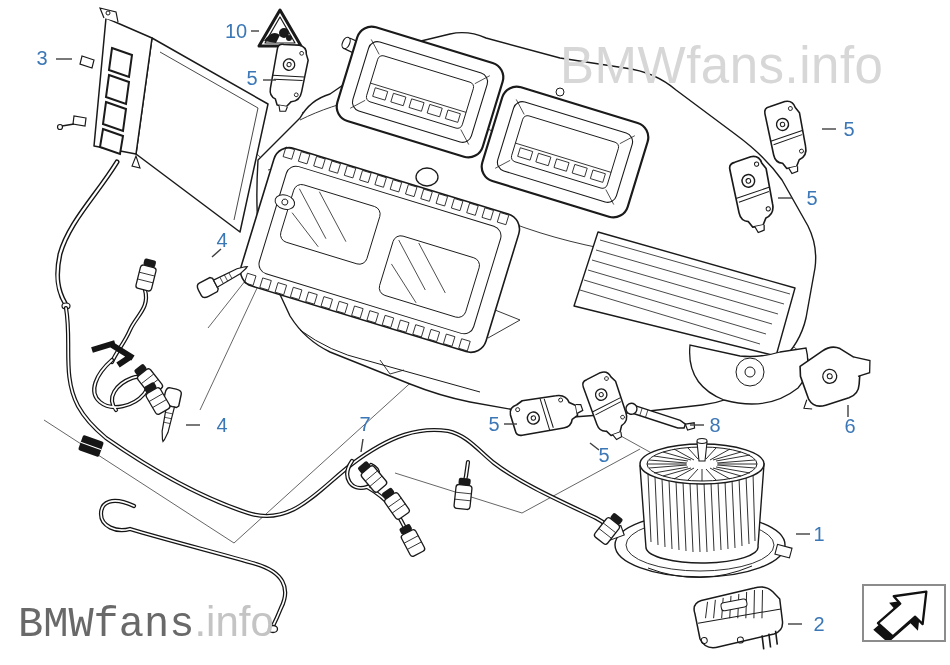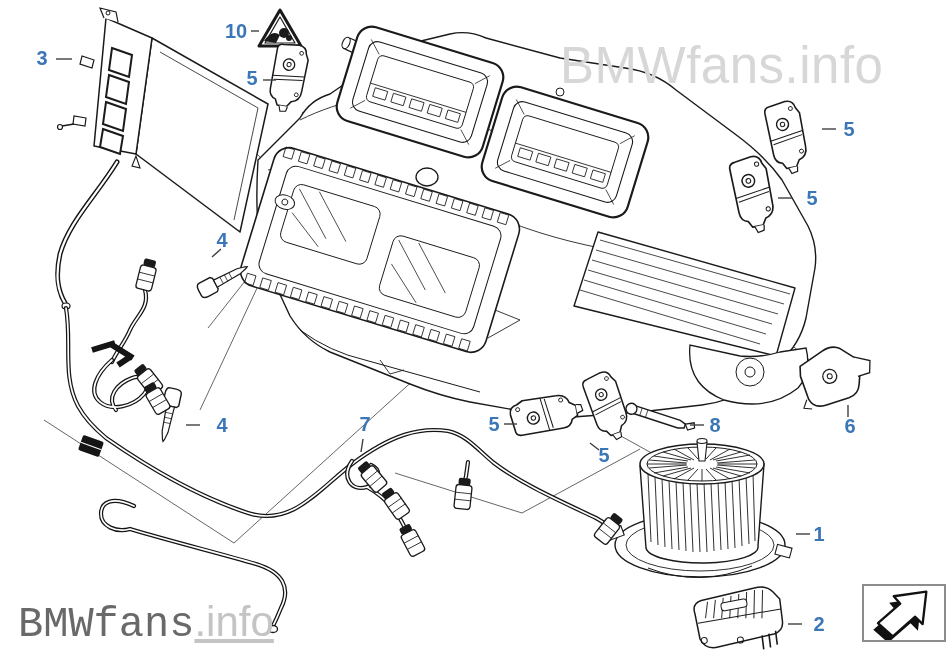--- a/index.html
+++ b/index.html
@@ -3,21 +3,21 @@
 <meta charset="utf-8">
 <style>
   html,body{margin:0;padding:0;background:#fff;}
   .stage{position:relative;width:950px;height:665px;background:#ffffff;overflow:hidden;
          font-family:"Liberation Sans",sans-serif;}
   .stage svg{position:absolute;left:0;top:0;}
   .watermark{position:absolute;left:560px;top:36px;font-size:51px;letter-spacing:.5px;
              font-weight:400;user-select:none;}
   .logo{position:absolute;left:18px;top:598px;font-size:42px;font-weight:400;user-select:none;}
   .callout-layer{position:absolute;left:0;top:0;width:100%;height:100%;pointer-events:none;}
-  .callout{position:absolute;transform:translate(-50%,-50%);font-weight:bold;font-size:20px;
+  .callout{position:absolute;transform:translate(-50%,-50%);font-weight:normal;font-size:20px;
            pointer-events:auto;cursor:pointer;line-height:1;}
   .arrowbtn{position:absolute;left:862px;top:584px;width:84px;height:58px;border:2px solid #8c8c8c;
             background:#fff;box-sizing:border-box;cursor:pointer;}
   .wk{stroke:#151515;stroke-width:4.2;fill:none;stroke-linecap:round;}
   .ww{stroke:#ffffff;stroke-width:1.7;fill:none;stroke-linecap:round;}
   .pk{stroke:#151515;stroke-width:5;fill:none;stroke-linecap:round;}
   .pw{stroke:#ffffff;stroke-width:2.2;fill:none;stroke-linecap:round;}
 </style>
 </head>
 <body>
@@ -290,21 +290,21 @@
     <path d="M590,443 L599,450"></path>
     <path d="M690,425 L704,425"></path>
     <path d="M848,405 L848,417"></path>
     <path d="M796,534 L810,534"></path>
     <path d="M788,624 L802,624"></path>
   </g>
 </svg>
 
 <div class="watermark" style="color: rgb(215, 215, 215);">BMWfans.info</div>
 
-<div class="logo"><span style="color: rgb(105, 105, 105); font-family: Liberation Mono, monospace;">BMWfans</span><span style="color: rgb(196, 196, 196); text-decoration: underline;">.info</span></div>
+<div class="logo"><span style="color: rgb(105, 105, 105); font-family: Liberation Mono, monospace;">BMWfans</span><span style="color: rgb(196, 196, 196);">.info</span></div>
 
 <div class="callout-layer">
       <div class="callout" style="left: 42px; top: 58px; color: rgb(59, 119, 182);">3</div>
       <div class="callout" style="left: 236px; top: 31px; color: rgb(59, 119, 182);">10</div>
       <div class="callout" style="left: 252px; top: 78px; color: rgb(59, 119, 182);">5</div>
       <div class="callout" style="left: 849px; top: 129px; color: rgb(59, 119, 182);">5</div>
       <div class="callout" style="left: 812px; top: 198px; color: rgb(59, 119, 182);">5</div>
       <div class="callout" style="left: 222px; top: 240px; color: rgb(59, 119, 182);">4</div>
       <div class="callout" style="left: 222px; top: 425px; color: rgb(59, 119, 182);">4</div>
       <div class="callout" style="left: 365px; top: 424px; color: rgb(59, 119, 182);">7</div>

